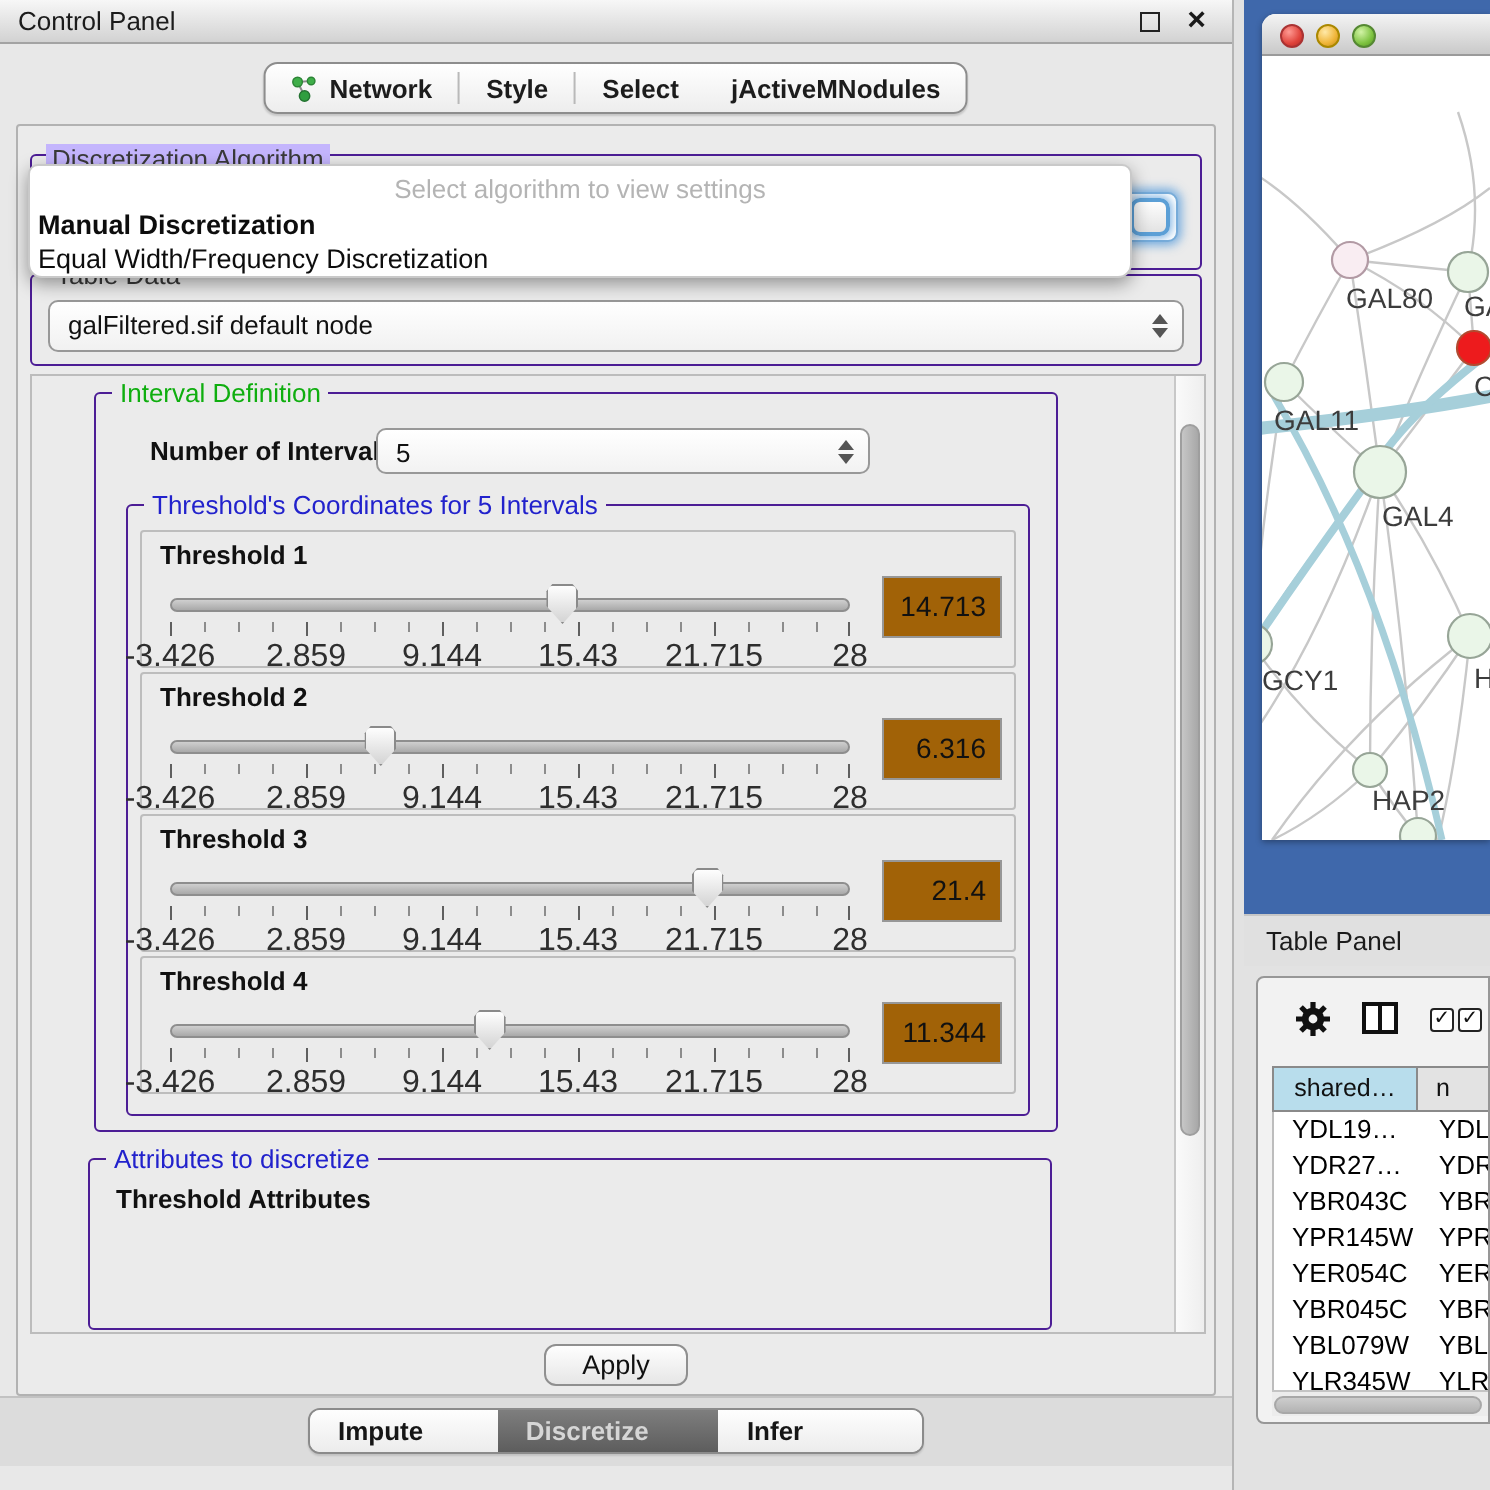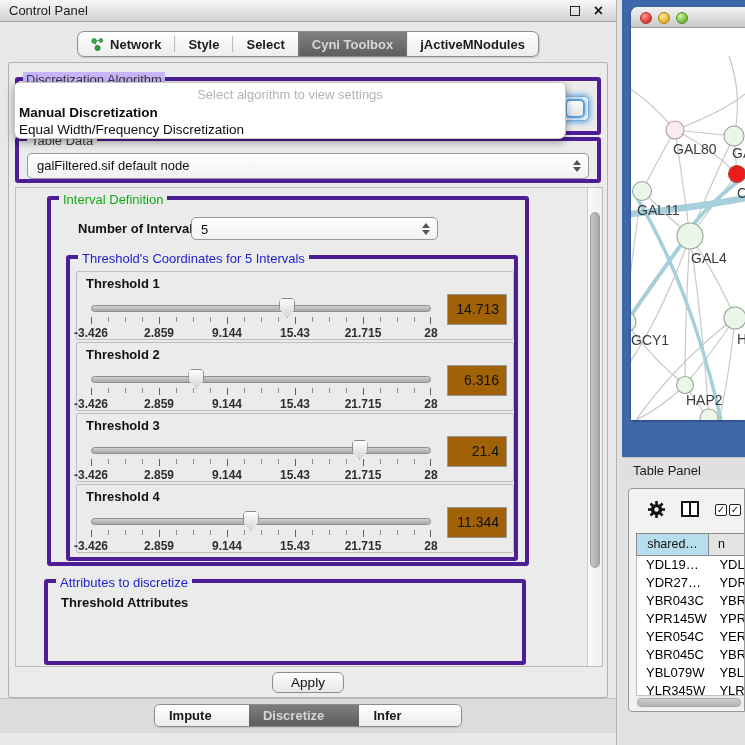--- a/index.html
+++ b/index.html
@@ -20,21 +20,21 @@
     height:26px; border:1px solid #8d8d8d; border-radius:7px; overflow:hidden; background:linear-gradient(#ffffff,#ededed);
     box-shadow:0 1px 1px rgba(0,0,0,.15); }
   .tab { display:flex; align-items:center; gap:6px; padding:0 13px; font-size:13px; font-weight:bold; color:#1c1c1c; white-space:nowrap; }
   .tab-sep { width:1px; background:#b9b9b9; margin:4px 0; }
   .tab.dark { background:linear-gradient(#818181,#5e5e5e); color:#d8d8d8; border-left:1px solid #6b6b6b; border-right:1px solid #6b6b6b; }
 
   
   #cp-main { position:absolute; left:8px; top:62px; width:600px; height:636px; background:#ebebeb;
     border:1px solid #b2b2b2; border-radius:2px; }
 
-  .groupbox { position:absolute; border:4px solid #4c1d95; border-radius:3px; }
+  .groupbox { position:absolute; border:1px solid #4c1d95; border-radius:3px; }
   .group-title { position:absolute; top:-8px; left:8px; background:#ebebeb; padding:0 4px; font-size:13px; white-space:nowrap; }
   .gt-green { color:#0fae0f; }
   .gt-blue { color:#2222cc; }
   .gt-dark { color:#3a3a3a; }
 
   
   #grp-disc { left:6px; top:14px; width:586px; height:58px; }
   #disc-title { position:absolute; left:14px; top:9px; z-index:4; font-size:13px; color:#3a3a3a; background:#c4b5fd; padding:0 3px; }
   #disc-combo { position:absolute; left:14px; top:33px; width:566px; height:25px; z-index:3; background:#fff;
     border:1px solid #7aadd9; border-radius:5px; box-shadow:0 0 5px 2px rgba(96,160,220,.75); }
@@ -79,21 +79,21 @@
   .thr-track { position:absolute; left:0; right:0; top:9px; height:7px; border-radius:4px;
     background:linear-gradient(#cfcfcf,#a9a9a9); border:1px solid #8e8e8e; }
   .thr-thumb { position:absolute; top:2px; width:16px; height:20px; background:linear-gradient(#fefefe,#d4d4d4);
     border:1px solid #8a8a8a;
     clip-path:polygon(18% 0,82% 0,100% 18%,100% 55%,50% 100%,0 55%,0 18%);
     border-radius:3px; }
   .scale { position:absolute; left:0; right:0; top:21px; height:20px; }
   .scale .minor-ticks { position:absolute; left:0; right:0; top:0; height:5px;
     background:repeating-linear-gradient(to right,#8c8c8c 0,#8c8c8c 1px,transparent 1px,transparent 5%); }
   .major-tick { position:absolute; top:0; width:1px; height:7px; background:#5f5f5f; }
-  .tick-label { position:absolute; top:9px; transform:translateX(-50%); font-size:12px; font-weight:bold; color:#2e2e2e; white-space:nowrap; }
+  .tick-label { position:absolute; top:9px; transform:translateX(-50%); font-size:16px; font-weight:normal; color:#2e2e2e; white-space:nowrap; }
   .thr-value { position:absolute; right:6px; top:22px; width:60px; height:31px; background:#a16207; border:1px solid #979797;
     font-size:14px; color:#111; text-align:right; line-height:29px; padding-right:7px; }
 
   
   #grp-attrs { left:28px; top:391px; width:482px; height:86px; }
   #attrs-label { position:absolute; left:13px; top:12px; font-size:13px; font-weight:bold; color:#111; }
   #attr-list { position:absolute; left:20px; top:32px; width:422px; height:48px; background:#ffffff; border:1px solid #a8a8a8; overflow:hidden; }
   .attr-item { height:16px; line-height:16px; font-size:13px; color:#111; padding-left:10px; white-space:nowrap; }
   #attr-scrollbar { position:absolute; right:0; top:0; width:12px; height:100%; background:#f2f2f2; border-left:1px solid #d0d0d0; }
   #attr-thumb { position:absolute; left:1px; top:2px; width:9px; height:26px; border-radius:5px; background:#b5b5b5; }
@@ -166,23 +166,20 @@
         </svg>
         <span>Network</span>
       </div>
       <div class="tab-sep"></div>
       <div class="tab">
           <span>Style</span>
         </div>
       <div class="tab-sep"></div>
       <div class="tab">
           <span>Select</span>
-        </div>
-      <div class="tab dark">
-          <span>Cyni Toolbox</span>
         </div>
       <div class="tab">
           <span>jActiveMNodules</span>
         </div>
     </div>
 
     <div id="cp-main">
 
       <div class="groupbox" id="grp-disc"></div>
       <div id="disc-title" class="gt-dark">Discretization Algorithm</div>

